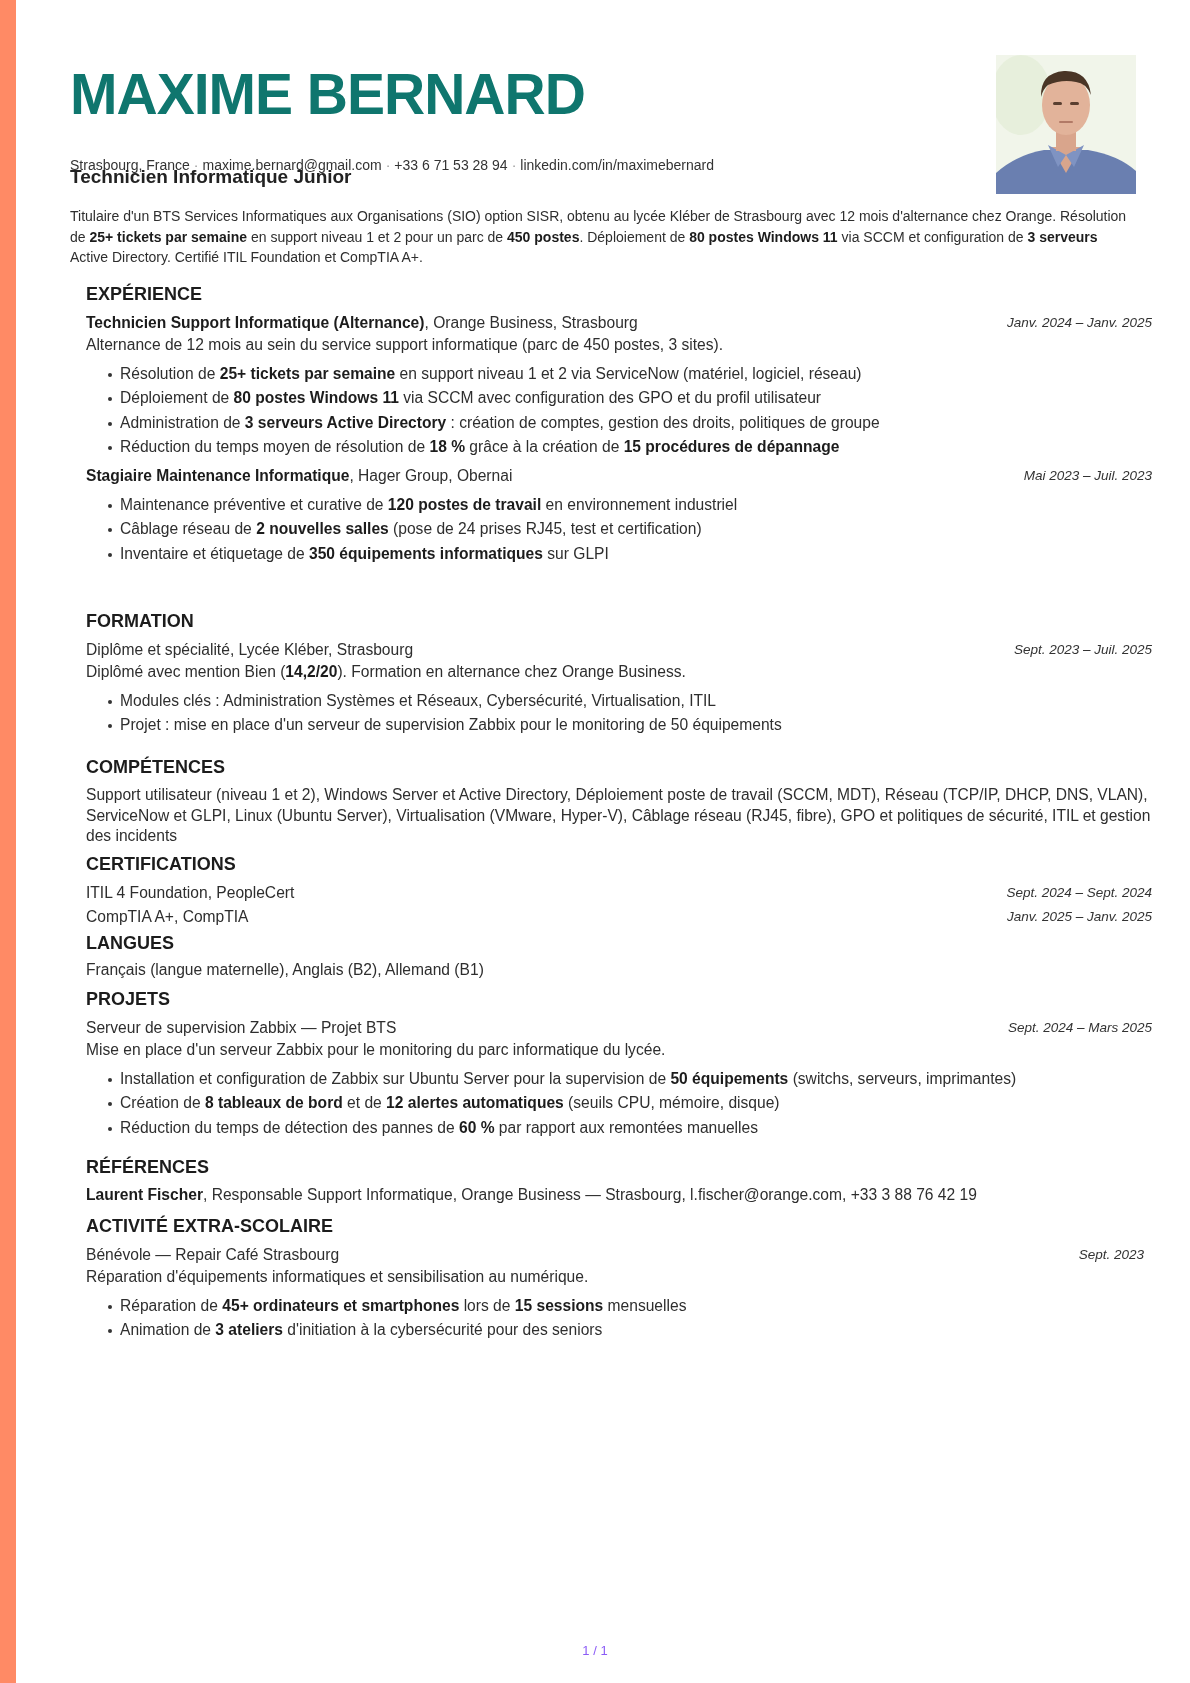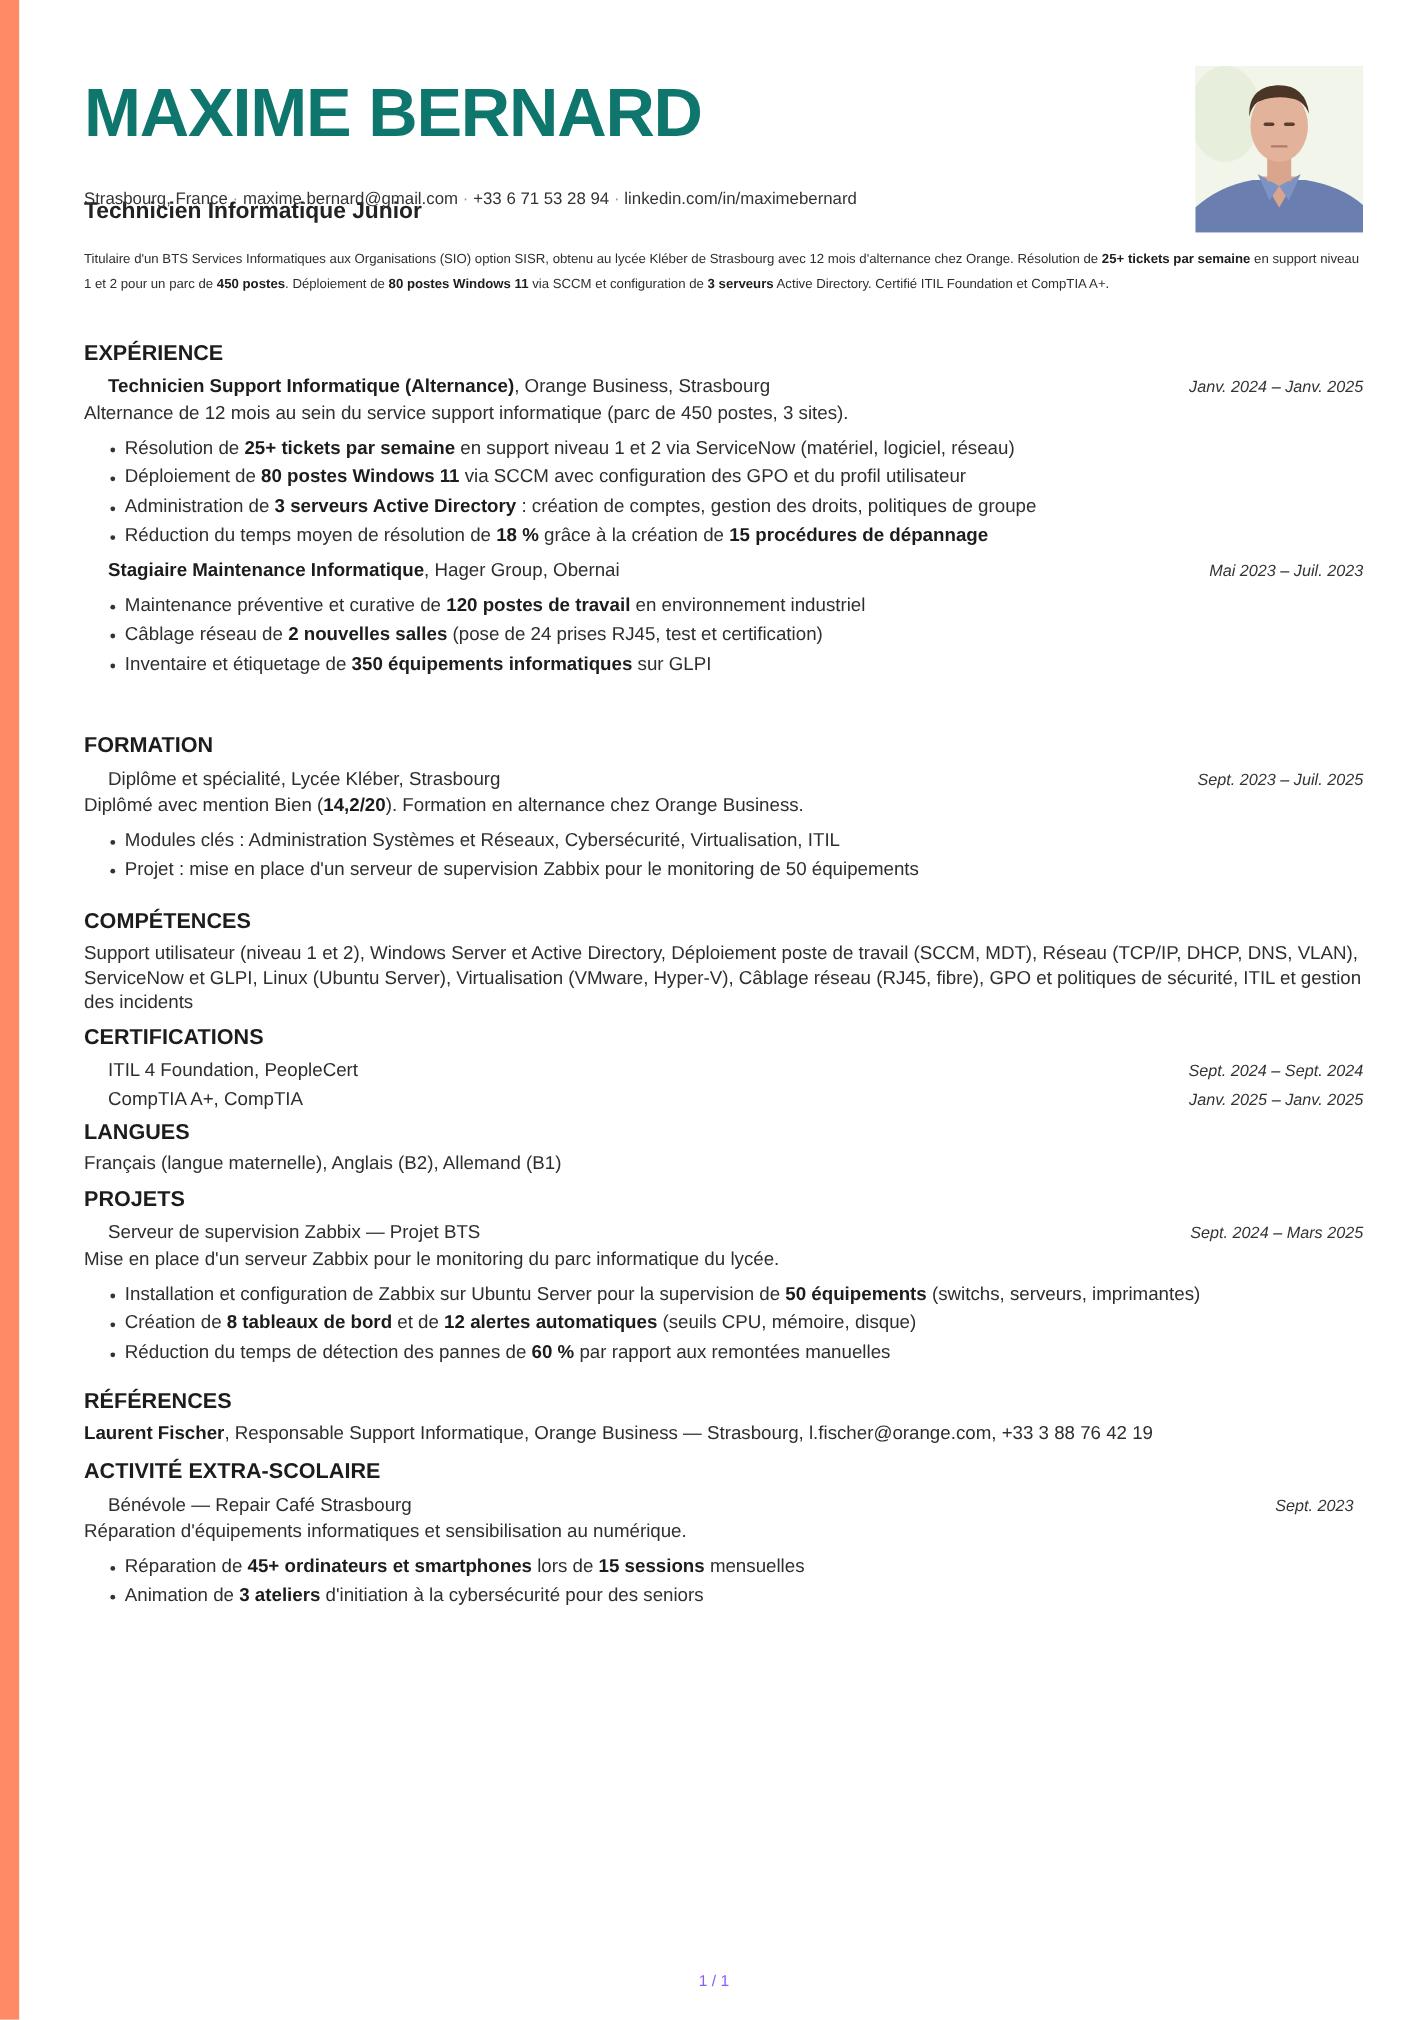--- a/index.html
+++ b/index.html
@@ -10,24 +10,24 @@
   }
   .accent-bar { position: absolute; left: 0; top: 0; width: 16px; height: 1683px; background: #FF8A65; }
   .page { position: absolute; left: 70px; top: 0; width: 1066px; }
   .header { position: relative; height: 200px; }
   .name { position: absolute; left: 0; top: 50px; font-size: 57px; font-weight: bold; letter-spacing: -1px; color: #0f766e; line-height: 88px; margin: 0; }
   .title { position: absolute; left: 0; top: 126px; font-size: 19px; font-weight: bold; color: #222; margin-top: 40px; }
   .contacts { position: absolute; left: 0; top: 157px; font-size: 14px; color: #333; }
   .contacts .sep { color: #999; margin: 0 4px; }
   .photo { position: absolute; right: 0; top: 55px; width: 140px; height: 139px; overflow: hidden;
     background: linear-gradient(180deg, #eef4e6 0%, #f6f8f0 55%, #ffffff 100%); }
-  .summary { position: absolute; left: 0; top: 206px; width: 1066px; font-size: 11px; line-height: 20.5px; color: #2e2e2e; }
-  .section { position: absolute; left: 0; width: 1066px; }
+  .summary { position: absolute; left: 0; top: 206px; width: 1066px; font-size: 14px; line-height: 20.5px; color: #2e2e2e; }
+  .section { position: absolute; left: 16px; width: 1066px; }
   .section-title { font-size: 18px; font-weight: bold; color: #1c1c1c; margin: 0; line-height: 22px; }
-  .entry-head { position: relative; font-size: 15.6px; line-height: 20px; color: #2e2e2e; margin-left: 20px; }
+  .entry-head { position: relative; font-size: 15.6px; line-height: 20px; color: #2e2e2e; }
   .entry-head .date { position: absolute; right: 0; top: 0; font-style: italic; font-size: 13.5px; color: #333; }
   .entry-desc { font-size: 15.6px; line-height: 20px; color: #2e2e2e; }
   ul.bullets { list-style: none; margin: 0; padding: 0 0 0 22px; }
   ul.bullets li { position: relative; padding-left: 12px; font-size: 15.6px; line-height: 24.3px; color: #2e2e2e; }
   ul.bullets li::before { content: ""; position: absolute; left: 0; top: 11px; width: 4px; height: 4px; border-radius: 50%; background: #333; }
   b { color: #1c1c1c; }
   .para { font-size: 15.6px; line-height: 20.5px; color: #2e2e2e; }
   .footer { position: absolute; left: 0; width: 1190px; top: 1643px; text-align: center; font-size: 13px; color: #8b5cf6; }
 </style>
 </head>

